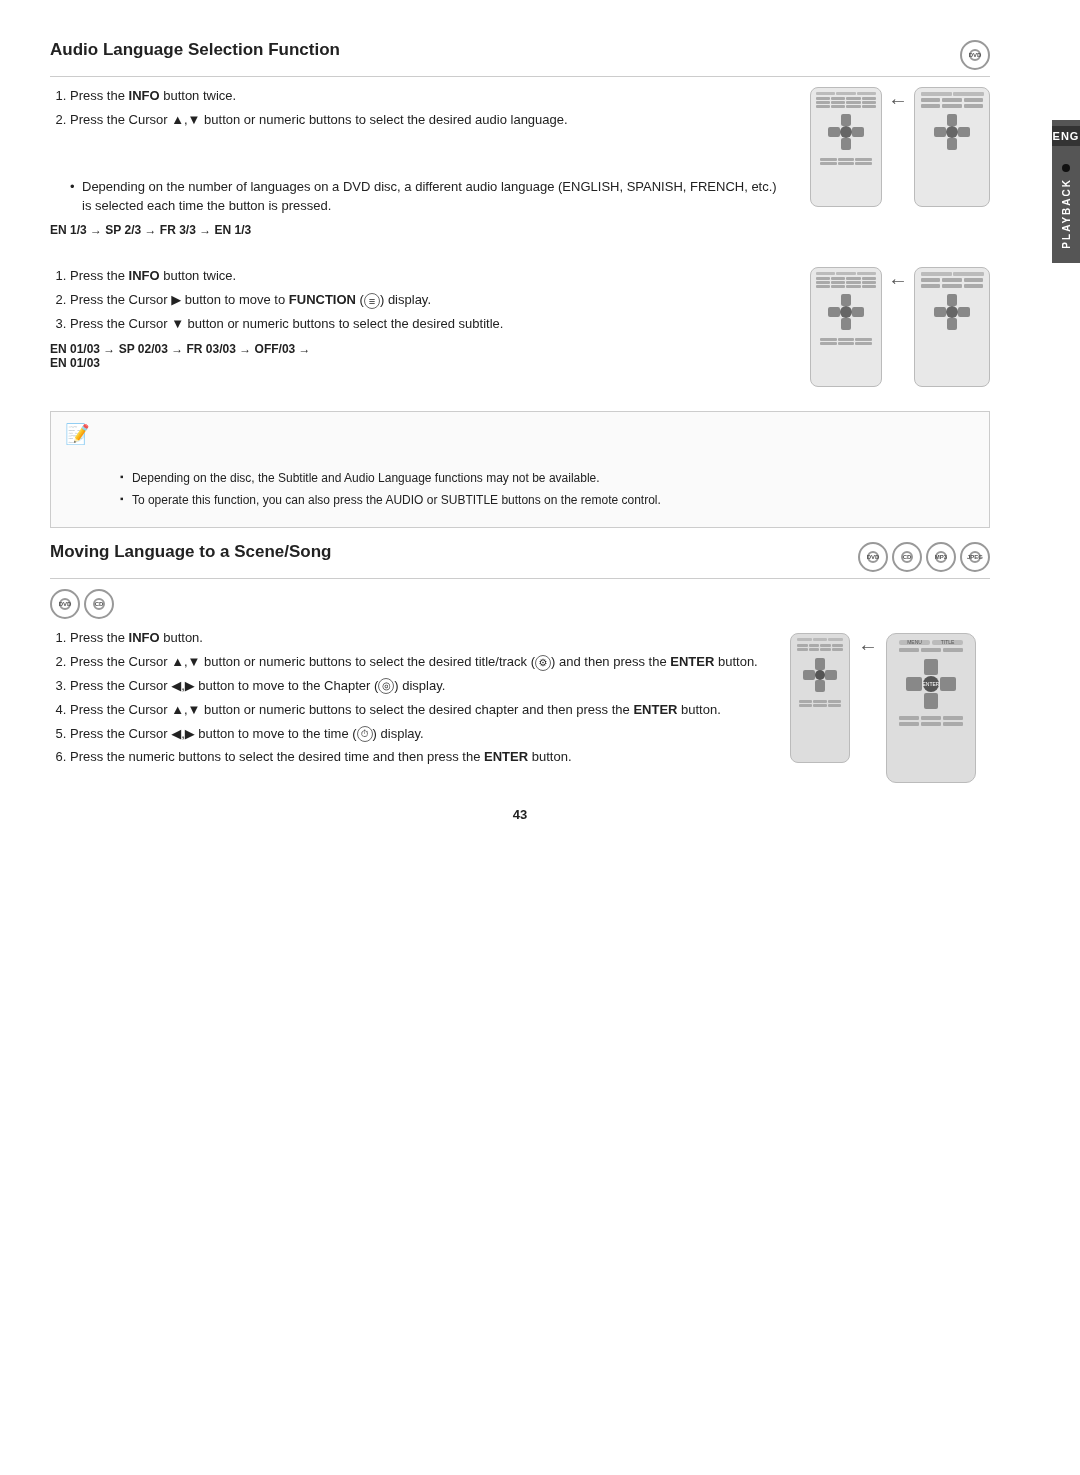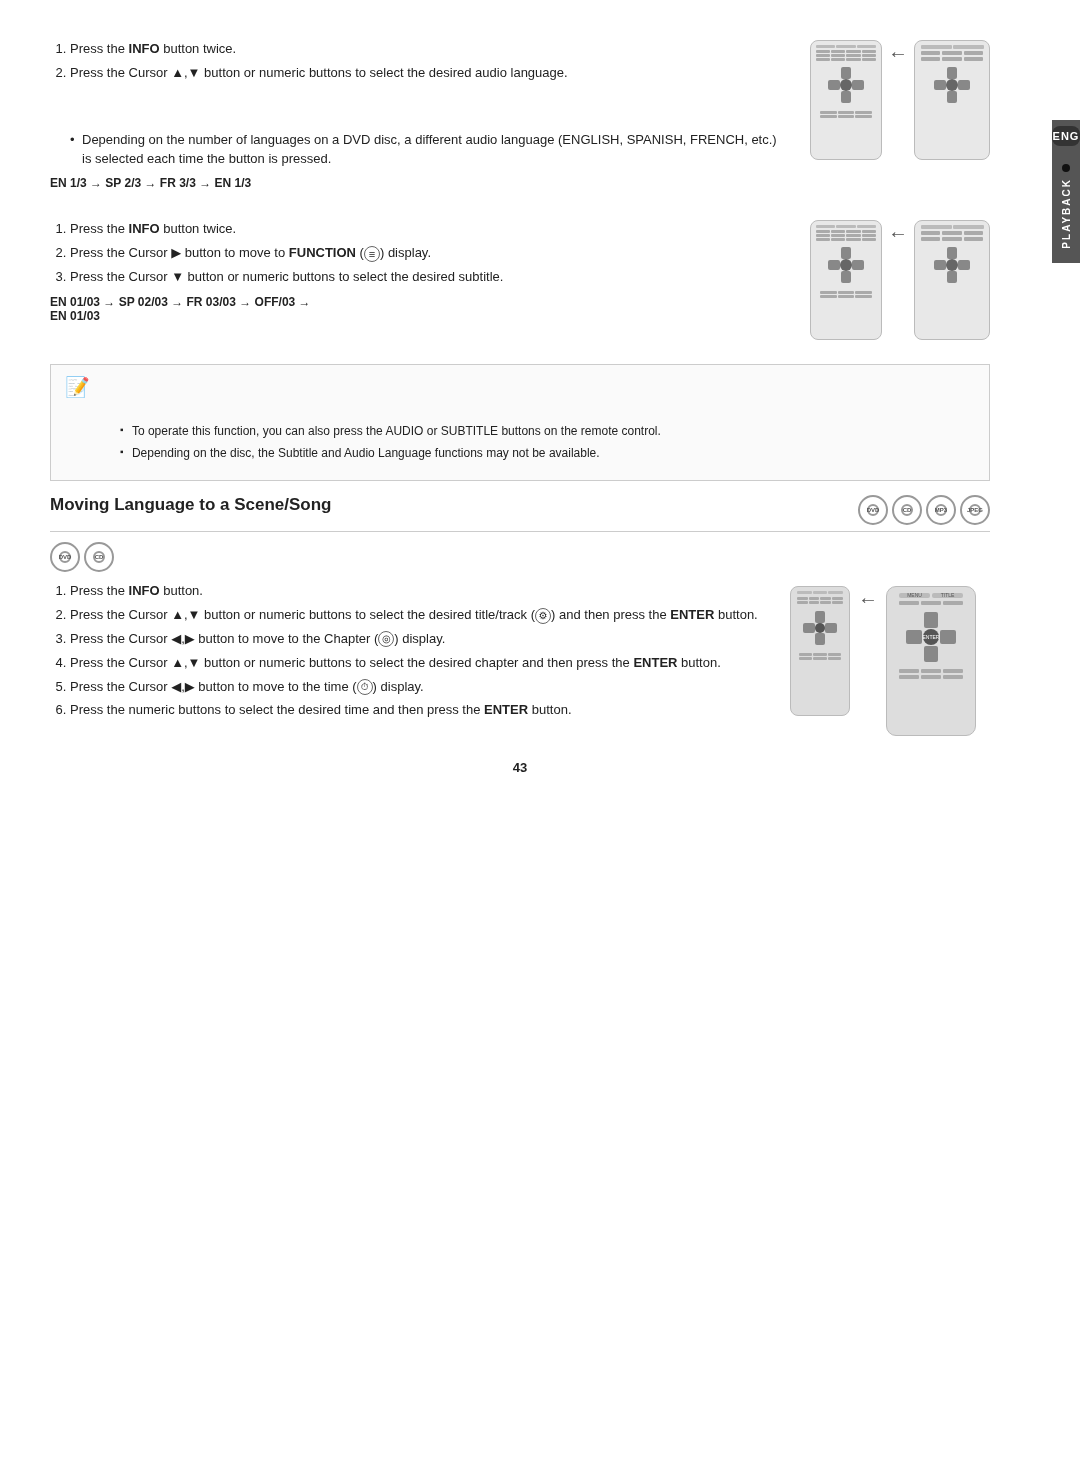--- a/index.html
+++ b/index.html
@@ -28,21 +28,20 @@
     }
     .side-tab-eng {
       background: #333;
       width: 28px;
       text-align: center;
       color: #fff;
       font-size: 11px;
       font-weight: bold;
       padding: 4px 0;
       letter-spacing: 1px;
-      border-radius: 8px;
     }
     .side-tab-divider {
       height: 10px;
     }
     .side-tab-playback {
       background: #555;
       width: 28px;
       display: flex;
       flex-direction: column;
       align-items: center;
@@ -321,20 +320,26 @@
   <div class="side-tab-playback">
     <div class="side-tab-dot"></div>
     <div class="side-tab-text">PLAYBACK</div>
   </div>
 </div>
 
 <div class="main-content">
 
 
   <div class="section">
+    <div class="section-header">
+      <div class="section-title">Audio Language Selection Function</div>
+      <div class="dvd-badge">
+        <span style="position:relative;z-index:1;font-size:6px;font-weight:bold;color:#555;">DVD</span>
+      </div>
+    </div>
     <div class="section-body">
       <div class="section-instructions">
         <ol>
           <li>
             Press the <span class="bold">INFO</span> button twice.
           </li>
           <li>
             Press the Cursor ▲,▼ button or numeric buttons to select the desired audio language.
           </li>
         </ol>
@@ -489,22 +494,22 @@
           </div>
         </div>
       </div>
     </div>
   </div>
 
   <div class="note-box">
     <div class="note-icon">📝</div>
     <div class="note-content">
       <ul>
+        <li>Depending on the disc, the Subtitle and Audio Language functions may not be available.</li>
         <li>To operate this function, you can also press the AUDIO or SUBTITLE buttons on the remote control.</li>
-        <li>Depending on the disc, the Subtitle and Audio Language functions may not be available.</li>
       </ul>
     </div>
   </div>
 
   <div class="section">
     <div class="section-header">
       <div class="section-title">Moving Language to a Scene/Song</div>
       <div class="badge-group">
         <div class="dvd-badge" style="font-size:6px;color:#555;position:relative;">
           <span style="position:relative;z-index:1;font-size:6px;font-weight:bold;">DVD</span>

